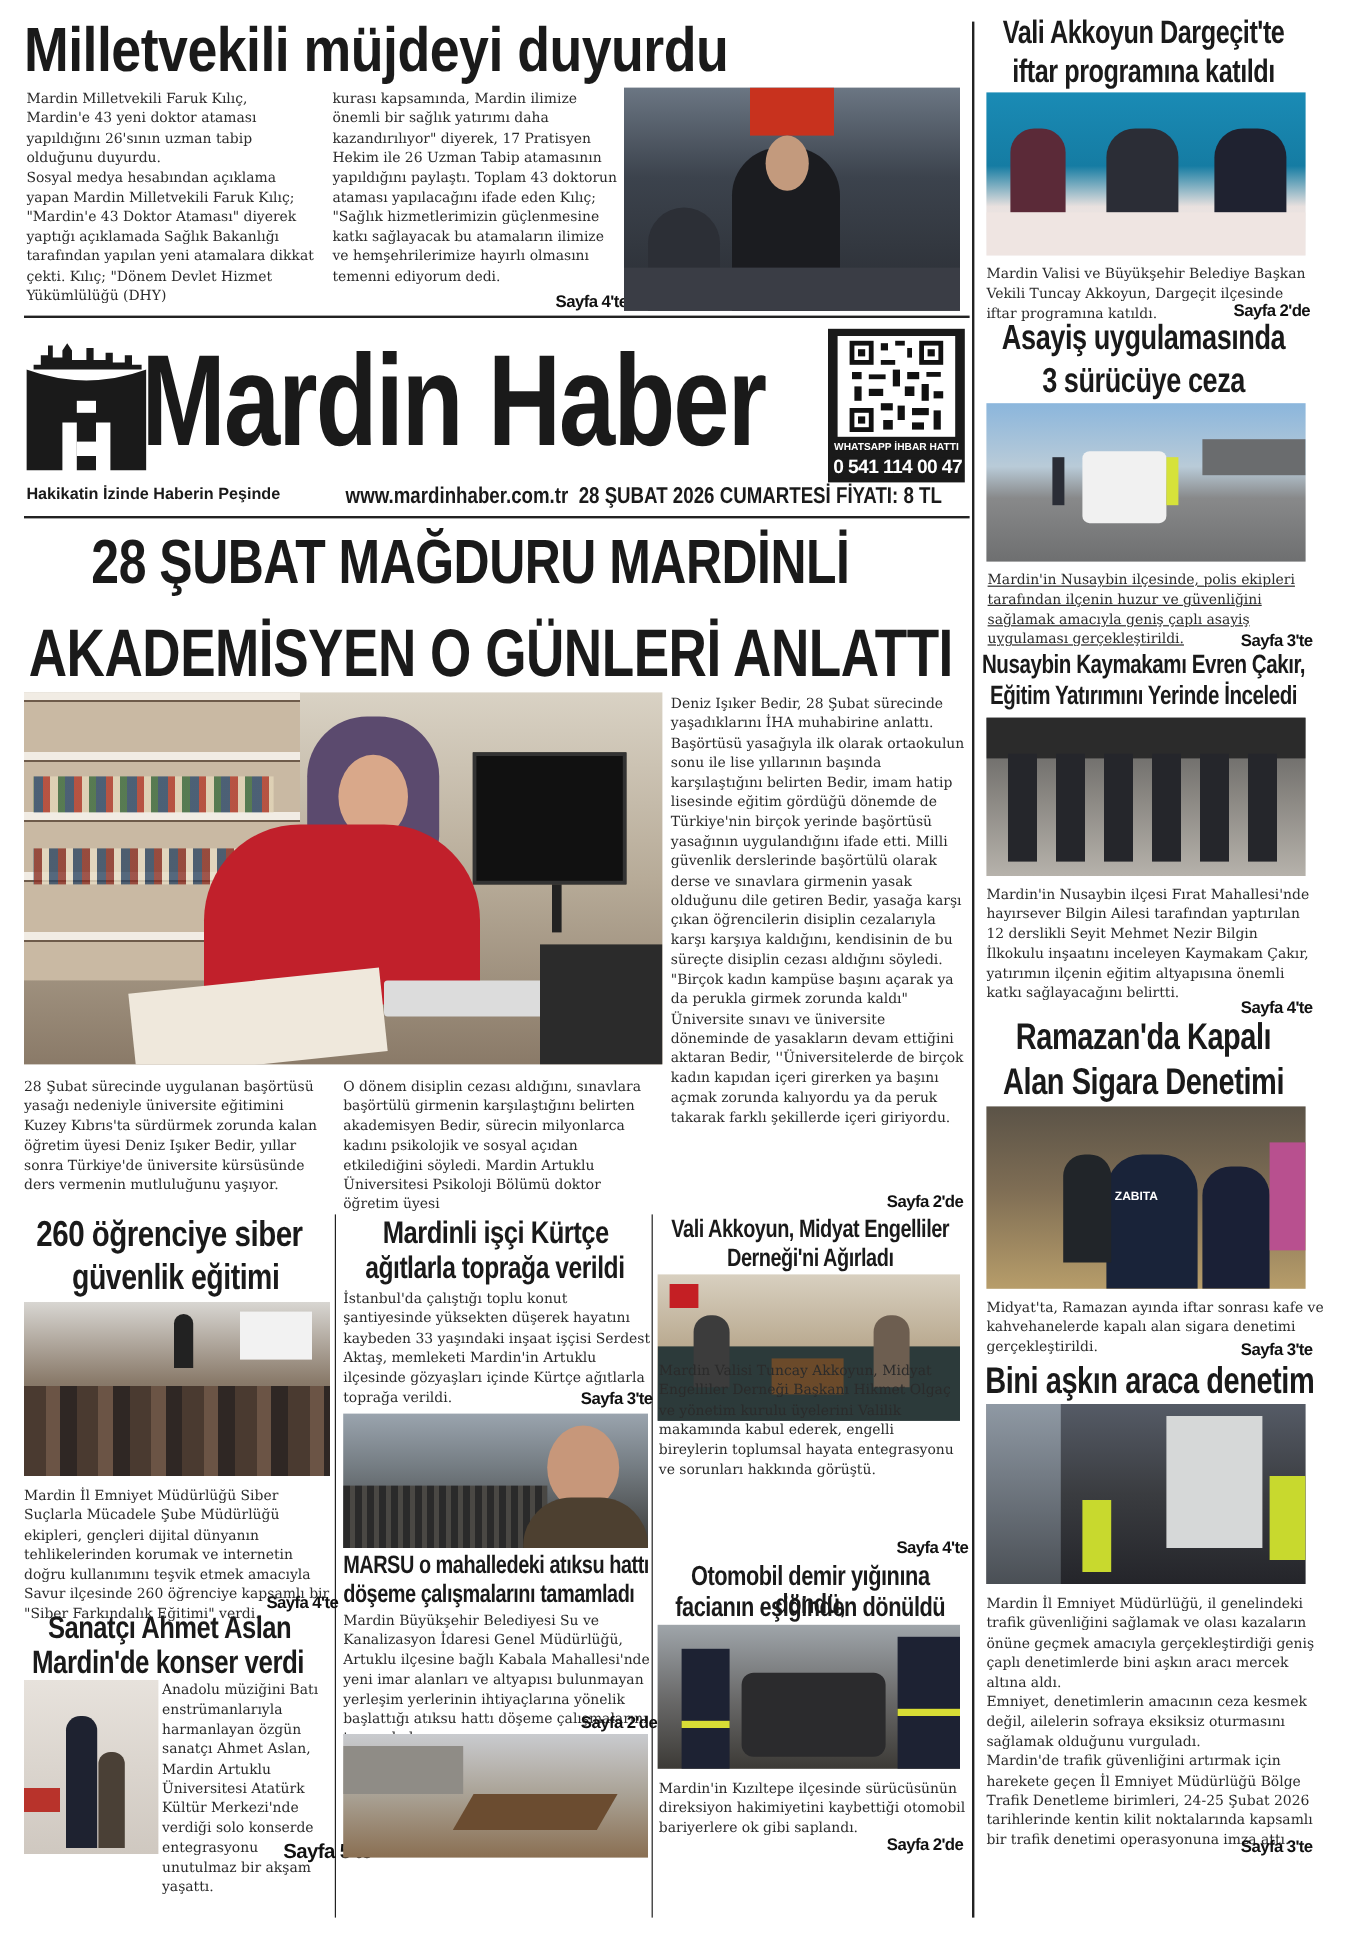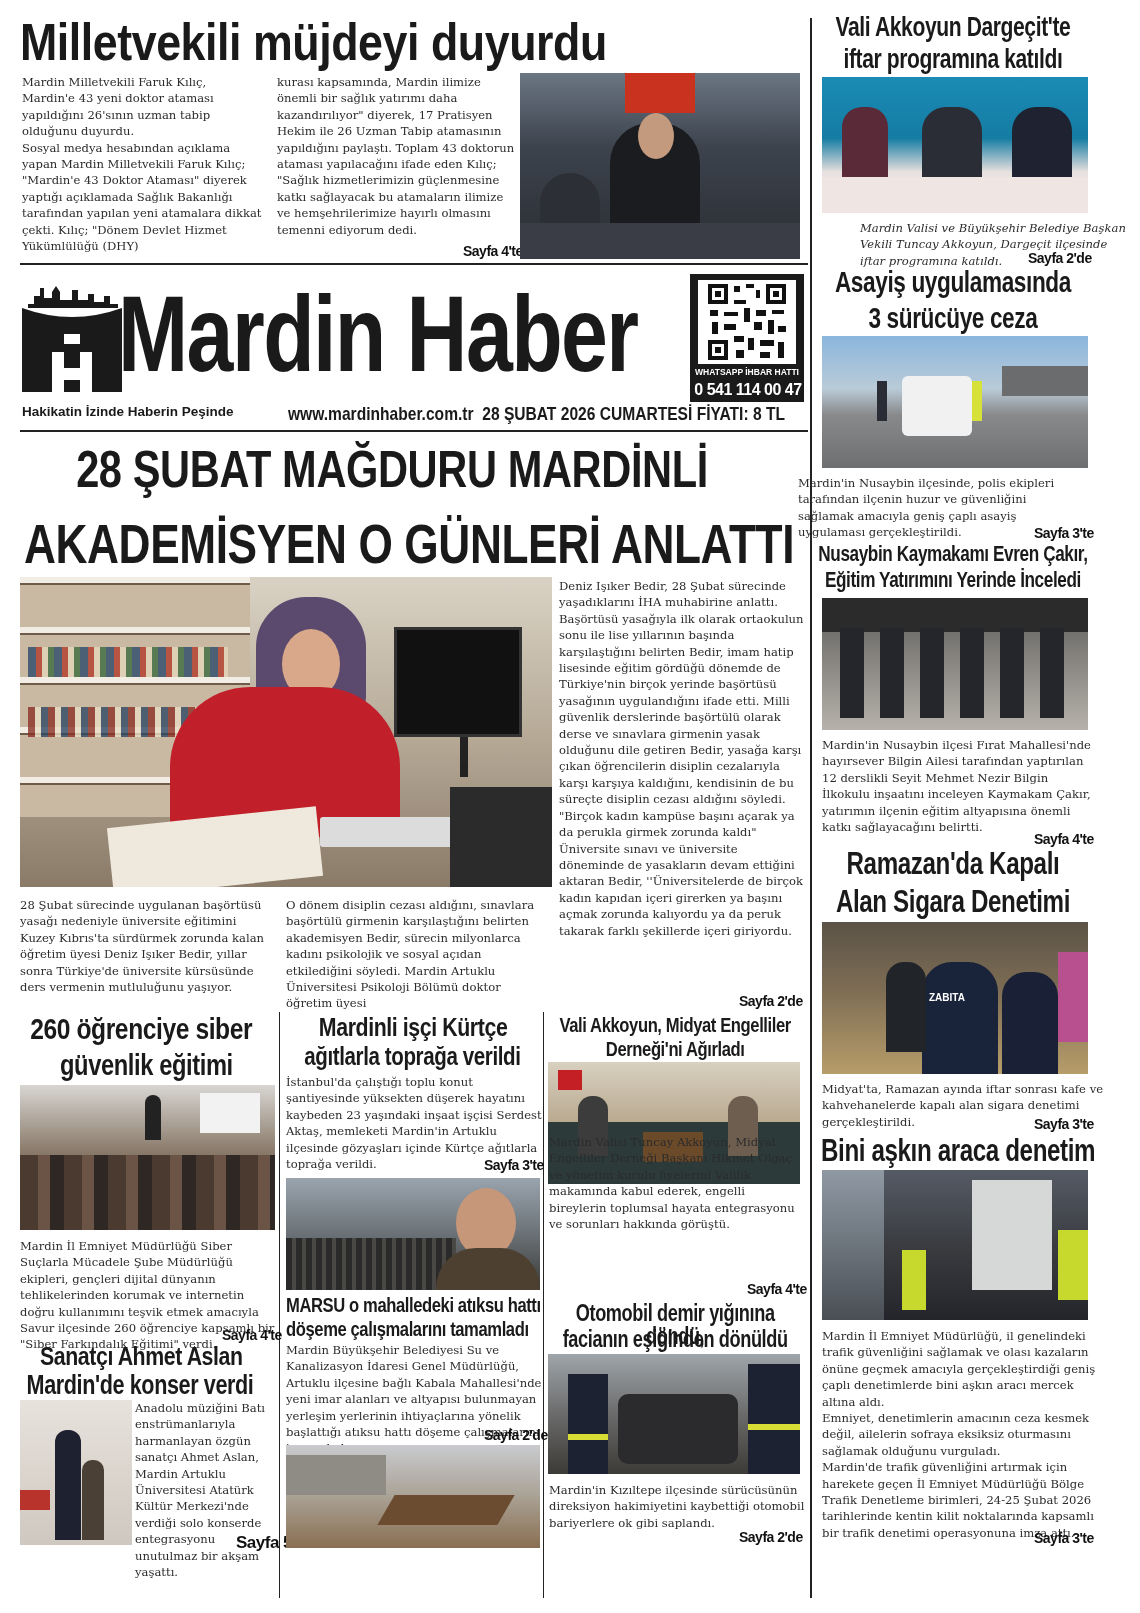--- a/index.html
+++ b/index.html
@@ -124,21 +124,21 @@
 <div class="img" style="left:20px;top:1400px;width:112px;height:145px;background:linear-gradient(180deg,#e7e2dc 0%,#cfc8c0 100%);">
   <div style="position:absolute;left:35px;top:30px;width:26px;height:110px;background:#1e2230;border-radius:12px 12px 0 0;"></div>
   <div style="position:absolute;left:62px;top:60px;width:22px;height:80px;background:#4a4036;border-radius:10px 10px 0 0;"></div>
   <div style="position:absolute;left:0;top:90px;width:30px;height:20px;background:#b8332b;"></div>
 </div>
 <div class="abs txt" style="left:135px;top:1400px;width:142px;">Anadolu müziğini Batı enstrümanlarıyla harmanlayan özgün sanatçı Ahmet Aslan, Mardin Artuklu Üniversitesi Atatürk Kültür Merkezi'nde verdiği solo konserde entegrasyonu unutulmaz bir akşam yaşattı.</div>
 <div class="abs sayfa" style="left:236px;top:1533px;font-size:17px;">Sayfa 5'te</div>
 
 <div class="abs hl center" style="left:286px;top:1014px;width:310px;font-size:26px;transform:scaleX(0.82);">Mardinli işçi Kürtçe</div>
 <div class="abs hl center" style="left:286px;top:1043px;width:320px;font-size:26px;transform:scaleX(0.79);">ağıtlarla toprağa verildi</div>
-<div class="abs txt" style="left:286px;top:1074px;width:258px;">İstanbul'da çalıştığı toplu konut şantiyesinde yüksekten düşerek hayatını kaybeden 23 yaşındaki inşaat işçisi Serdest Aktaş, memleketi Mardin'in Artuklu ilçesinde gözyaşları içinde Kürtçe ağıtlarla toprağa verildi.</div>
+<div class="abs txt" style="left:286px;top:1074px;width:258px;">İstanbul'da çalıştığı toplu konut şantiyesinde yüksekten düşerek hayatını kaybeden 33 yaşındaki inşaat işçisi Serdest Aktaş, memleketi Mardin'in Artuklu ilçesinde gözyaşları içinde Kürtçe ağıtlarla toprağa verildi.</div>
 <div class="abs sayfa" style="left:484px;top:1157px;">Sayfa 3'te</div>
 <div class="img" style="left:286px;top:1178px;width:254px;height:112px;background:linear-gradient(180deg,#9aa4ae 0%,#747c82 40%,#3a3a38 100%);">
   <div style="position:absolute;left:0;top:60px;width:170px;height:52px;background:repeating-linear-gradient(90deg,#2a2a2a 0 6px,#4a4844 6px 10px);"></div>
   <div style="position:absolute;left:170px;top:10px;width:60px;height:70px;background:#c7977a;border-radius:50%;"></div>
   <div style="position:absolute;left:150px;top:70px;width:104px;height:42px;background:#4d4030;border-radius:40px 40px 0 0;"></div>
 </div>
 <div class="abs hl" style="left:286px;top:1294px;width:320px;font-size:21px;transform:scaleX(0.79);white-space:nowrap;">MARSU o mahalledeki atıksu hattı</div>
 <div class="abs hl" style="left:286px;top:1318px;width:320px;font-size:21px;transform:scaleX(0.79);white-space:nowrap;">döşeme çalışmalarını tamamladı</div>
 <div class="abs txt" style="left:286px;top:1342px;width:258px;">Mardin Büyükşehir Belediyesi Su ve Kanalizasyon İdaresi Genel Müdürlüğü, Artuklu ilçesine bağlı Kabala Mahallesi'nde yeni imar alanları ve altyapısı bulunmayan yerleşim yerlerinin ihtiyaçlarına yönelik başlattığı atıksu hattı döşeme çalışmalarını tamamladı.</div>
 <div class="abs sayfa" style="left:484px;top:1427px;">Sayfa 2'de</div>
@@ -171,32 +171,32 @@
 <div class="abs sayfa" style="left:739px;top:1529px;">Sayfa 2'de</div>
 
 <div class="abs hl center" style="left:818px;top:14px;width:346px;font-size:27px;transform:scaleX(0.78);">Vali Akkoyun Dargeçit'te</div>
 <div class="abs hl center" style="left:818px;top:46px;width:346px;font-size:27px;transform:scaleX(0.78);">iftar programına katıldı</div>
 <div class="img" style="left:822px;top:77px;width:266px;height:136px;background:linear-gradient(180deg,#1a8bb5 0%,#157ca3 45%,#e9e1df 70%,#f4efee 100%);">
   <div style="position:absolute;left:20px;top:30px;width:46px;height:70px;background:#5b2a38;border-radius:20px 20px 0 0;"></div>
   <div style="position:absolute;left:100px;top:30px;width:60px;height:70px;background:#2b2d36;border-radius:24px 24px 0 0;"></div>
   <div style="position:absolute;left:190px;top:30px;width:60px;height:70px;background:#1f2230;border-radius:24px 24px 0 0;"></div>
   <div style="position:absolute;left:0;top:100px;width:266px;height:36px;background:#efe5e2;"></div>
 </div>
-<div class="abs txt" style="left:860px;top:220px;width:276px;font-style:italic;">Mardin Valisi ve Büyükşehir Belediye Başkan Vekili Tuncay Akkoyun, Dargeçit ilçesinde iftar programına katıldı.</div>
+<div class="abs txt" style="left:822px;top:220px;width:276px;">Mardin Valisi ve Büyükşehir Belediye Başkan Vekili Tuncay Akkoyun, Dargeçit ilçesinde iftar programına katıldı.</div>
 <div class="abs sayfa" style="left:1028px;top:250px;">Sayfa 2'de</div>
 
 <div class="abs hl center" style="left:818px;top:268px;width:346px;font-size:29px;transform:scaleX(0.78);">Asayiş uygulamasında</div>
 <div class="abs hl center" style="left:818px;top:304px;width:346px;font-size:29px;transform:scaleX(0.78);">3 sürücüye ceza</div>
 <div class="img" style="left:822px;top:336px;width:266px;height:132px;background:linear-gradient(180deg,#8bb6dc 0%,#b9cbd8 40%,#88898a 60%,#6e6f70 100%);">
   <div style="position:absolute;left:80px;top:40px;width:70px;height:60px;background:#f1f1f1;border-radius:6px;"></div>
   <div style="position:absolute;left:180px;top:30px;width:86px;height:30px;background:#6a6c6e;"></div>
   <div style="position:absolute;left:150px;top:45px;width:10px;height:40px;background:#d6e23a;"></div>
   <div style="position:absolute;left:55px;top:45px;width:10px;height:40px;background:#2a2d36;"></div>
 </div>
-<div class="abs txt" style="left:798px;top:475px;width:282px;">Mardin'in Nusaybin ilçesinde, polis ekipleri tarafından ilçenin huzur ve güvenliğini sağlamak amacıyla geniş çaplı asayiş uygulaması gerçekleştirildi.</div>
+<div class="abs txt" style="left:823px;top:475px;width:282px;text-decoration:underline;">Mardin'in Nusaybin ilçesinde, polis ekipleri tarafından ilçenin huzur ve güvenliğini sağlamak amacıyla geniş çaplı asayiş uygulaması gerçekleştirildi.</div>
 <div class="abs sayfa" style="left:1034px;top:525px;">Sayfa 3'te</div>
 
 <div class="abs hl center" style="left:818px;top:543px;width:346px;font-size:22px;transform:scaleX(0.78);">Nusaybin Kaymakamı Evren Çakır,</div>
 <div class="abs hl center" style="left:818px;top:569px;width:346px;font-size:22px;transform:scaleX(0.78);">Eğitim Yatırımını Yerinde İnceledi</div>
 <div class="img" style="left:822px;top:598px;width:266px;height:132px;background:linear-gradient(180deg,#5a5a5a 0%,#8a8782 50%,#b6b2ab 100%);">
   <div style="position:absolute;left:0;top:0;width:266px;height:34px;background:#2b2b2b;"></div>
   <div style="position:absolute;left:8px;top:30px;width:250px;height:90px;background:repeating-linear-gradient(90deg,transparent 0 10px,#25262b 10px 34px,transparent 34px 40px);"></div>
 </div>
 <div class="abs txt" style="left:822px;top:737px;width:270px;">Mardin'in Nusaybin ilçesi Fırat Mahallesi'nde hayırsever Bilgin Ailesi tarafından yaptırılan 12 derslikli Seyit Mehmet Nezir Bilgin İlkokulu inşaatını inceleyen Kaymakam Çakır, yatırımın ilçenin eğitim altyapısına önemli katkı sağlayacağını belirtti.</div>
 <div class="abs sayfa" style="left:1034px;top:831px;">Sayfa 4'te</div>

